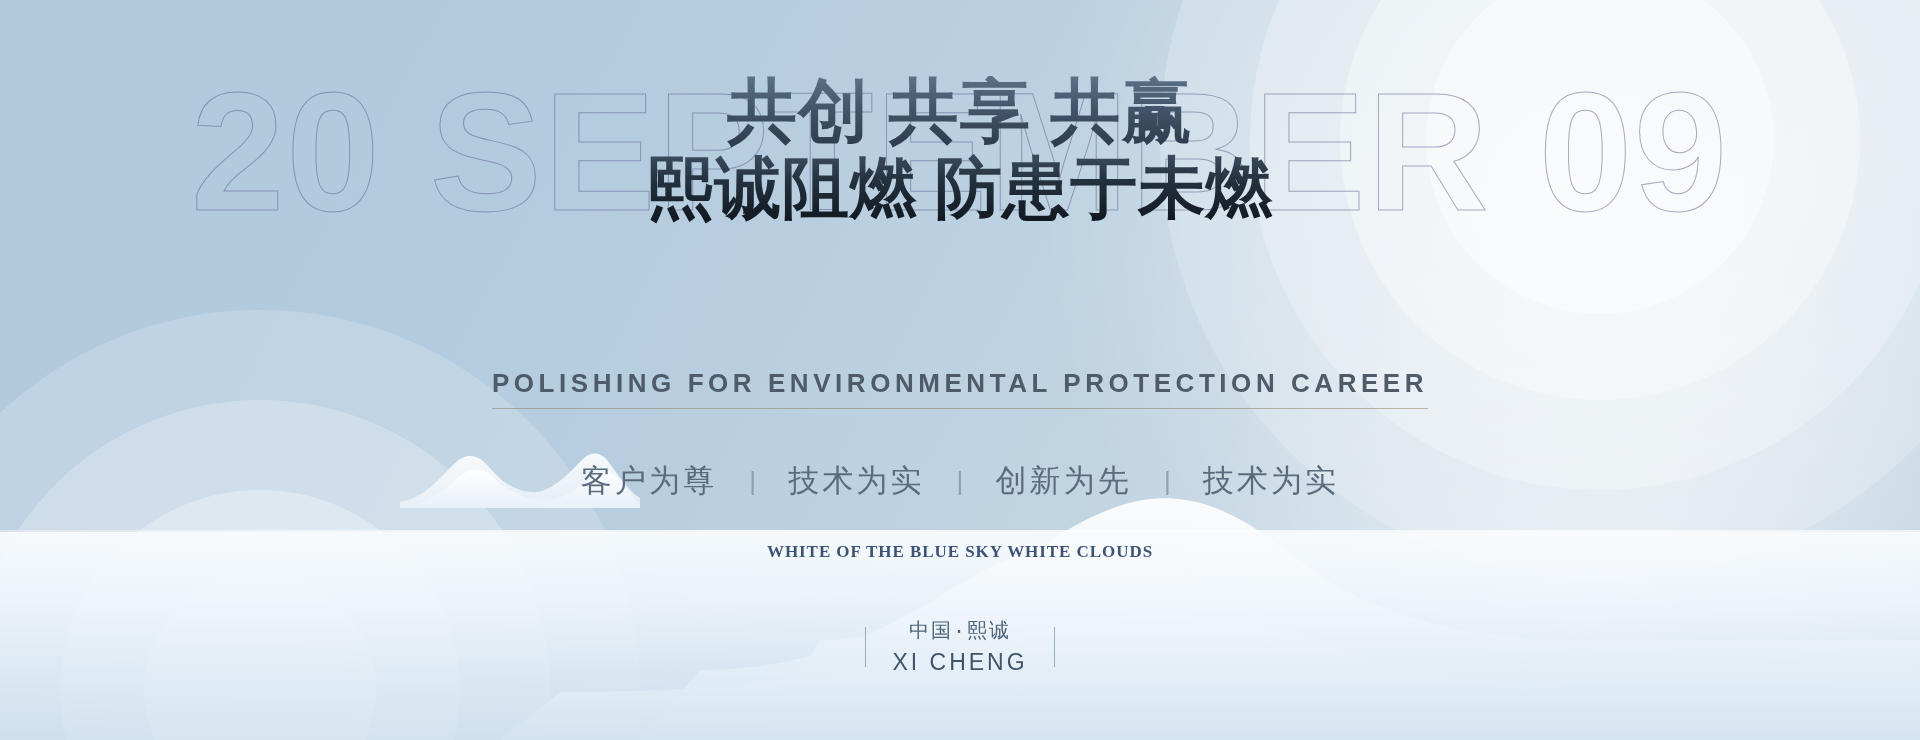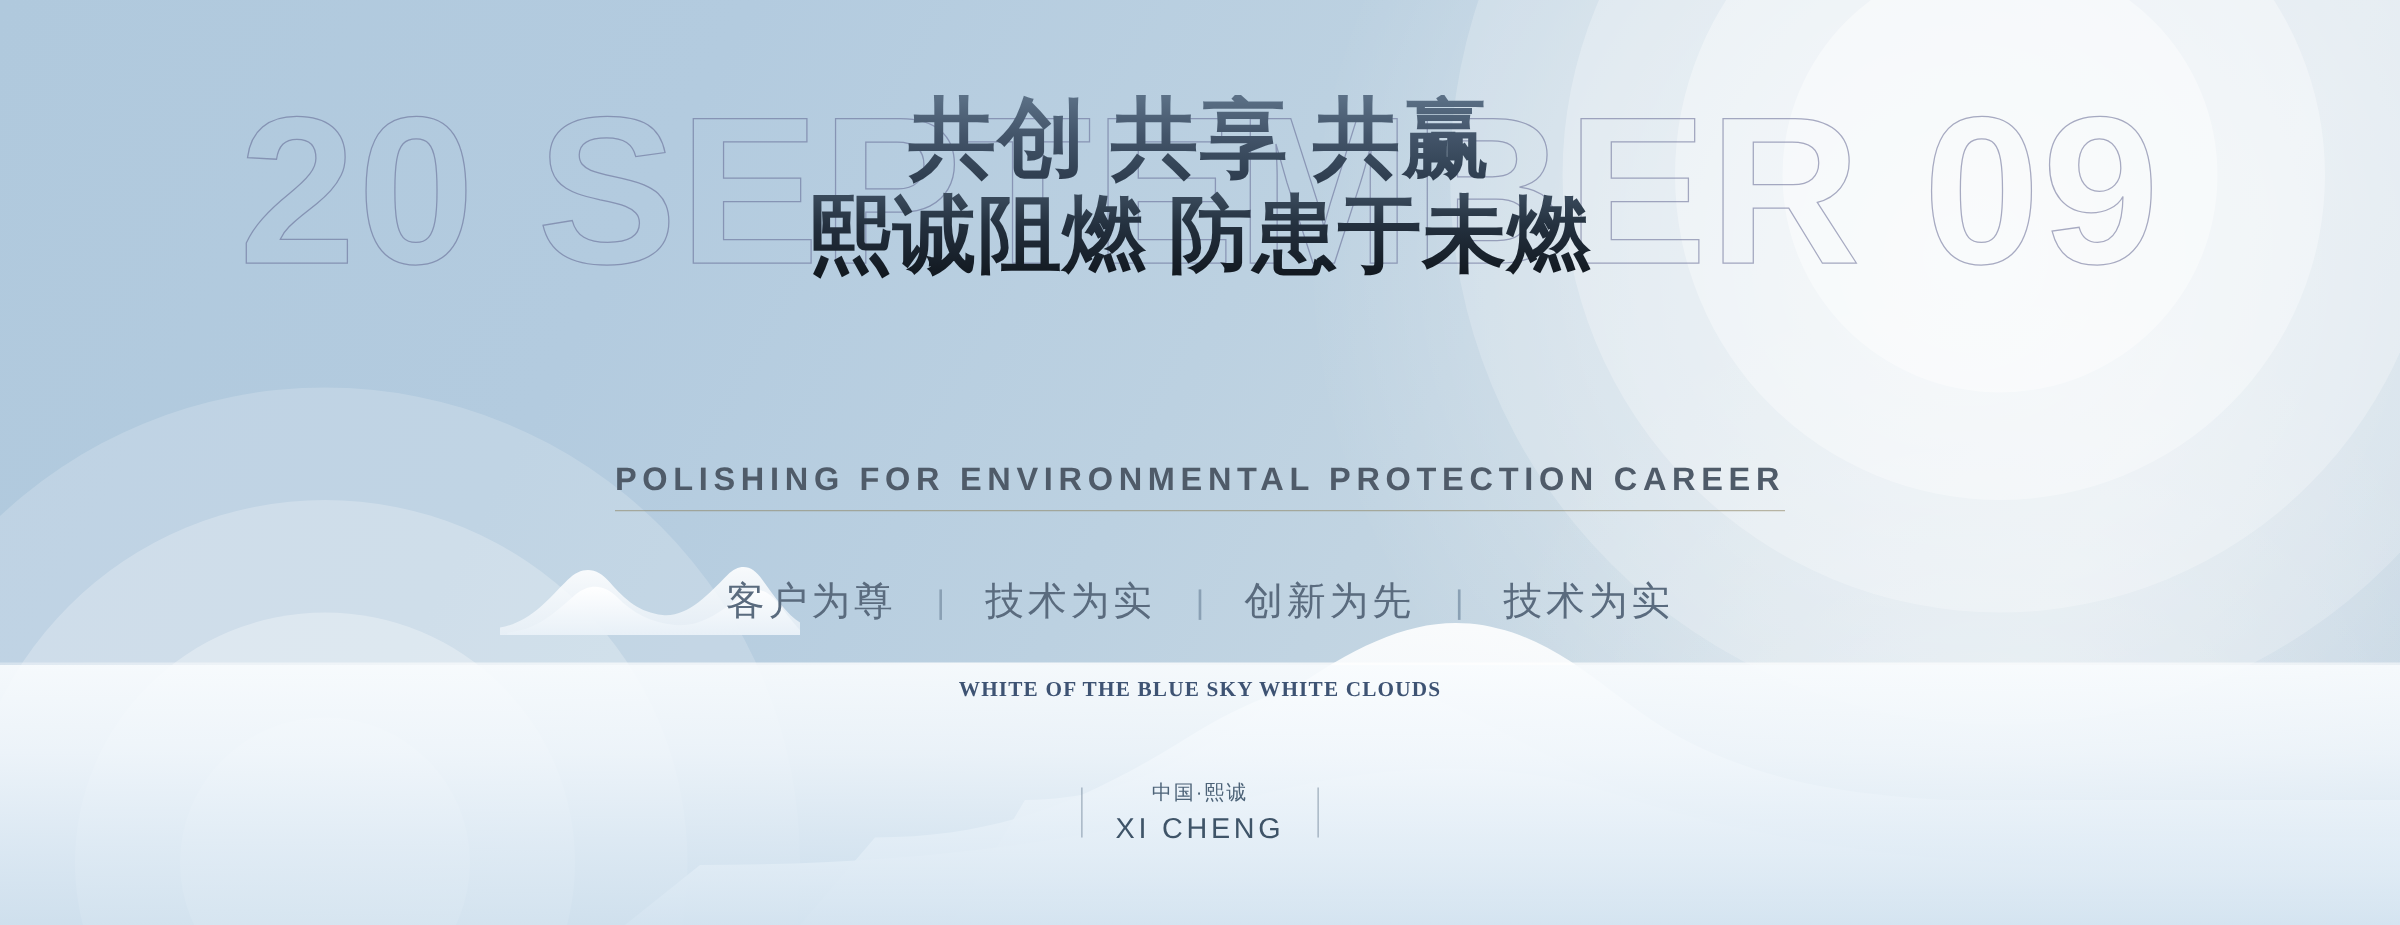--- a/index.html
+++ b/index.html
@@ -170,22 +170,23 @@
   .footer {
     position:absolute; left:0; right:0; bottom:62px;
     display:flex; align-items:center; justify-content:center; gap:26px;
   }
   .footer .bar {
     width:1.5px; height:40px;
     background:rgba(92,114,136,.55);
   }
   .footer .mk { text-align:center; }
   .footer .mk .cn {
-    font-size:16px; letter-spacing:.10em; color:#4d6378; line-height:1.5;
-    white-space:nowrap;
+    font-size:20px; letter-spacing:.10em; color:#4d6378; line-height:1.5;
+    white-space:nowrap;
+    font-family:Liberation Mono, monospace;
   }
   .footer .mk .en {
     font-size:23px; letter-spacing:.13em; color:#3f5468; line-height:1.35;
     white-space:nowrap;
   }
 </style>
 </head>
 <body>
 
 <div class="stage">

